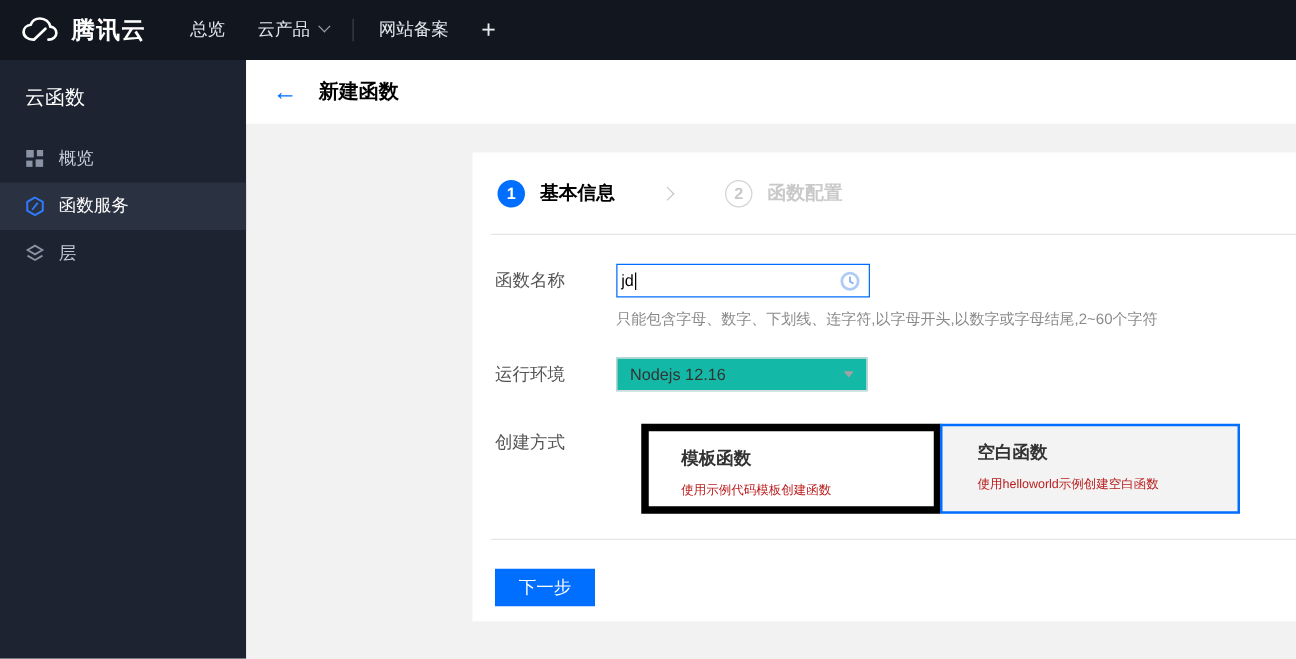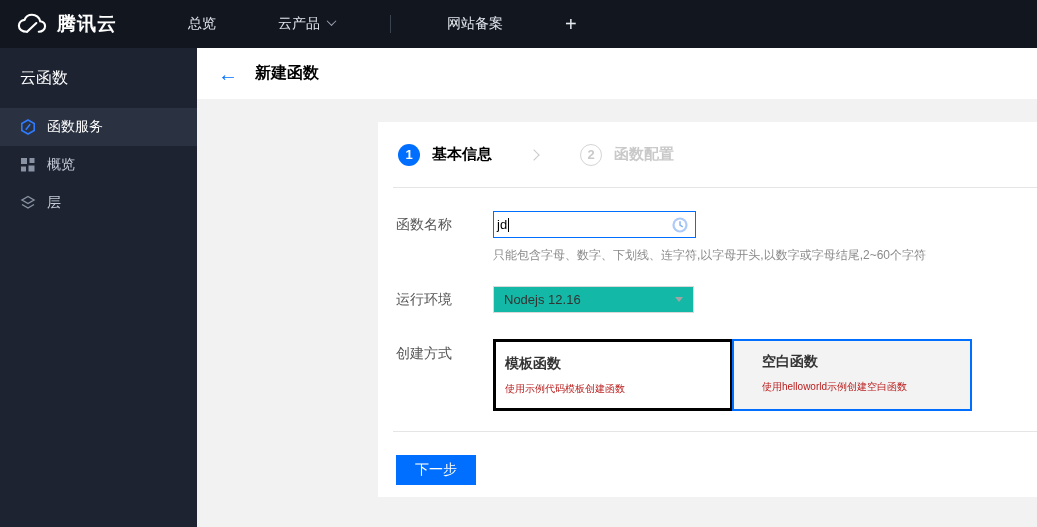--- a/index.html
+++ b/index.html
@@ -5,21 +5,21 @@
   * { margin:0; padding:0; box-sizing:border-box; }
   html,body { width:1037px; height:527px; overflow:hidden; }
   body {
     font-family:"Liberation Sans","DejaVu Sans",sans-serif;
     background:#f2f2f2; position:relative;
   }
 
   
   .topnav {
     position:absolute; top:0; left:0; width:1037px; height:48px;
-    background:#12161f; display:flex; align-items:center; z-index:20;gap:36px;
+    background:#12161f; display:flex; align-items:center; z-index:20;
   }
   .logo { display:flex; align-items:center; margin-left:15px; cursor:pointer; }
   .logo svg { width:33px; height:24px; display:block; }
   .brand { font-size:19px; font-weight:bold; color:#fff; margin-left:9px; letter-spacing:1px; }
   .nav-item { font-size:14px; color:#e2e6ed; cursor:pointer; white-space:nowrap; }
   .nav-overview { margin-left:35px; }
   .nav-products { margin-left:26px; display:flex; align-items:center; }
   .caret-down {
     width:7px; height:7px; border-right:1.5px solid #9aa3b2; border-bottom:1.5px solid #9aa3b2;
     transform:rotate(45deg) translate(-1px,-1px); margin-left:8px; margin-top:-3px;
@@ -92,22 +92,22 @@
     display:flex; align-items:center; padding:0 10px; font-size:13px; color:#333; cursor:pointer;
   }
   .select-caret {
     margin-left:auto; width:0; height:0;
     border-left:4px solid transparent; border-right:4px solid transparent;
     border-top:5px solid #a3a3a3;
   }
 
   .method-cards { display:flex; }
   .method-card {
-    width:240px; height:72px; border:3px solid #000000; background:#fff;
-    padding:13px 9px; cursor:pointer;
+    width:240px; height:72px; border:6px solid #000000; background:#fff;
+    padding:13px 26px; cursor:pointer;margin-left:20px;
   }
   .method-card + .method-card { margin-left:-1px; }
   .method-card.selected { border:2px solid #006eff; background:#f3f3f3; padding:12px 28px; }
   .method-title { font-size:14px; font-weight:bold; color:#333; }
   .method-desc { font-size:10px; color:#b91c1c; margin-top:9px; }
 
   .btn-row { padding:23px 0 0 18px; }
   .next-btn {
     width:80px; height:30px; background:#006eff; color:#fff; font-size:14px;
     border:none; display:flex; align-items:center; justify-content:center; cursor:pointer;
@@ -132,41 +132,41 @@
     <span class="caret-down"></span>
   </span>
   <span class="nav-divider"></span>
   <span class="nav-item">网站备案</span>
   <span class="nav-plus">+</span>
 </div>
 
 <div class="sidebar">
   <div class="sidebar-title">云函数</div>
   <div class="sidebar-menu">
-
-    <div class="menu-item selected">
-      <span class="menu-icon">
-        <svg viewBox="0 0 16 16" fill="none">
-          <polygon points="8,1 14.2,4.5 14.2,11.5 8,15 1.8,11.5 1.8,4.5" stroke="#2f7bff" stroke-width="1.6"></polygon>
-          <path d="M10.2 5.2 5.8 10.8" stroke="#2f7bff" stroke-width="1.6"></path>
-        </svg>
-      </span>
-      <span>函数服务</span>
-    </div>
 
     <div class="menu-item">
       <span class="menu-icon">
         <svg viewBox="0 0 16 16">
           <rect x="1" y="1" width="6" height="6" fill="#8a93a3"></rect>
           <rect x="9.5" y="1" width="5" height="5" fill="#8a93a3"></rect>
           <rect x="1" y="9.5" width="5" height="5" fill="#8a93a3"></rect>
           <rect x="8.5" y="8.5" width="6" height="6" fill="#8a93a3"></rect>
         </svg>
       </span>
       <span>概览</span>
+    </div>
+
+    <div class="menu-item selected">
+      <span class="menu-icon">
+        <svg viewBox="0 0 16 16" fill="none">
+          <polygon points="8,1 14.2,4.5 14.2,11.5 8,15 1.8,11.5 1.8,4.5" stroke="#2f7bff" stroke-width="1.6"></polygon>
+          <path d="M10.2 5.2 5.8 10.8" stroke="#2f7bff" stroke-width="1.6"></path>
+        </svg>
+      </span>
+      <span>函数服务</span>
     </div>
 
     <div class="menu-item">
       <span class="menu-icon">
         <svg viewBox="0 0 16 16" fill="none">
           <polygon points="8,1.5 14,5 8,8.5 2,5" stroke="#8a93a3" stroke-width="1.4"></polygon>
           <path d="M2 9.5 8 13l6-3.5" stroke="#8a93a3" stroke-width="1.4"></path>
         </svg>
       </span>
       <span>层</span>

